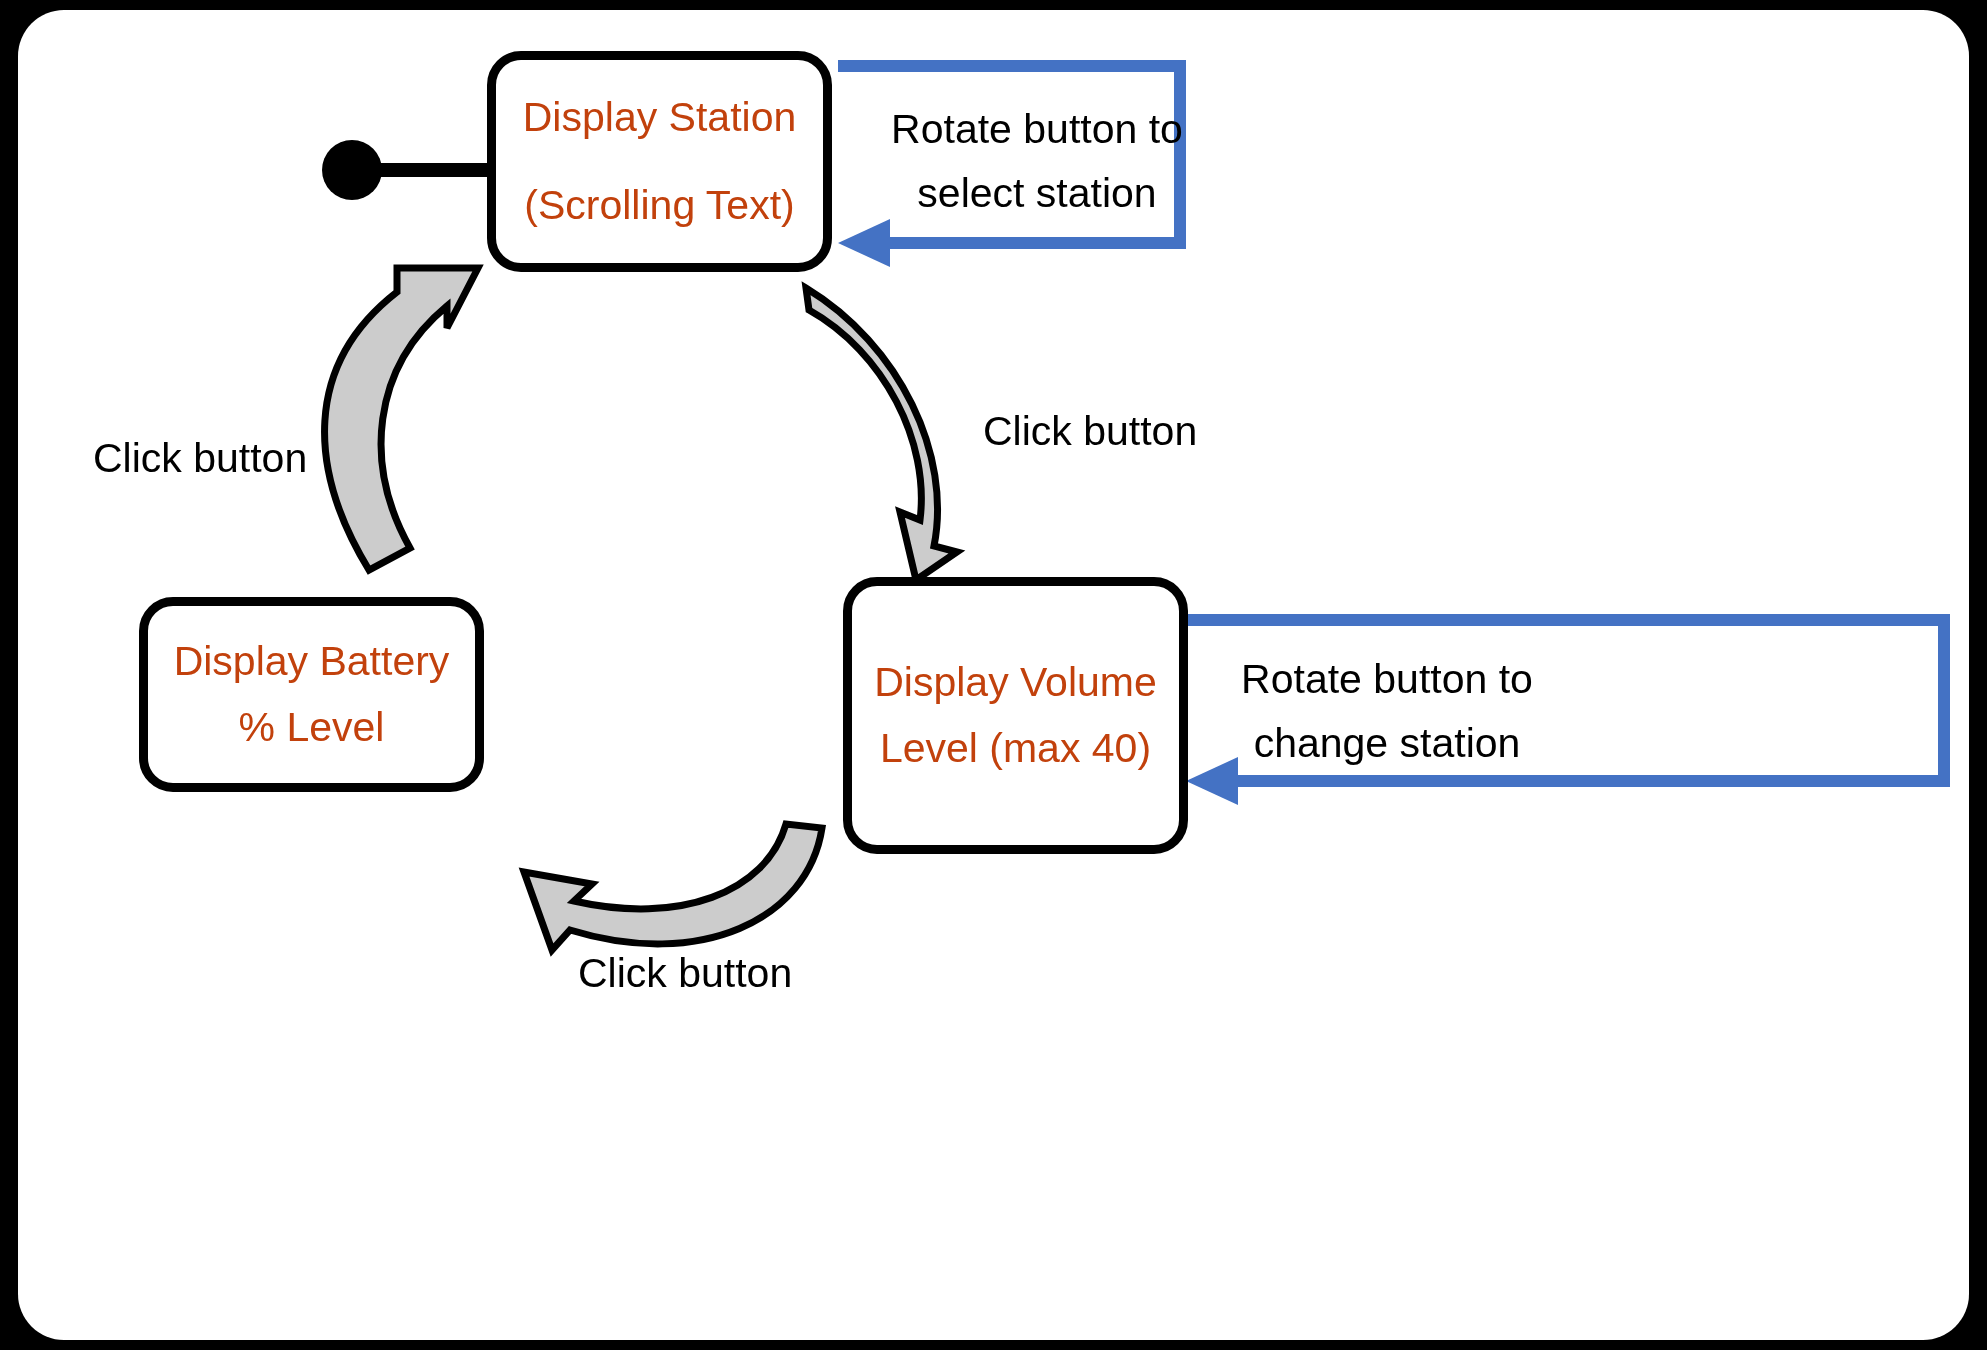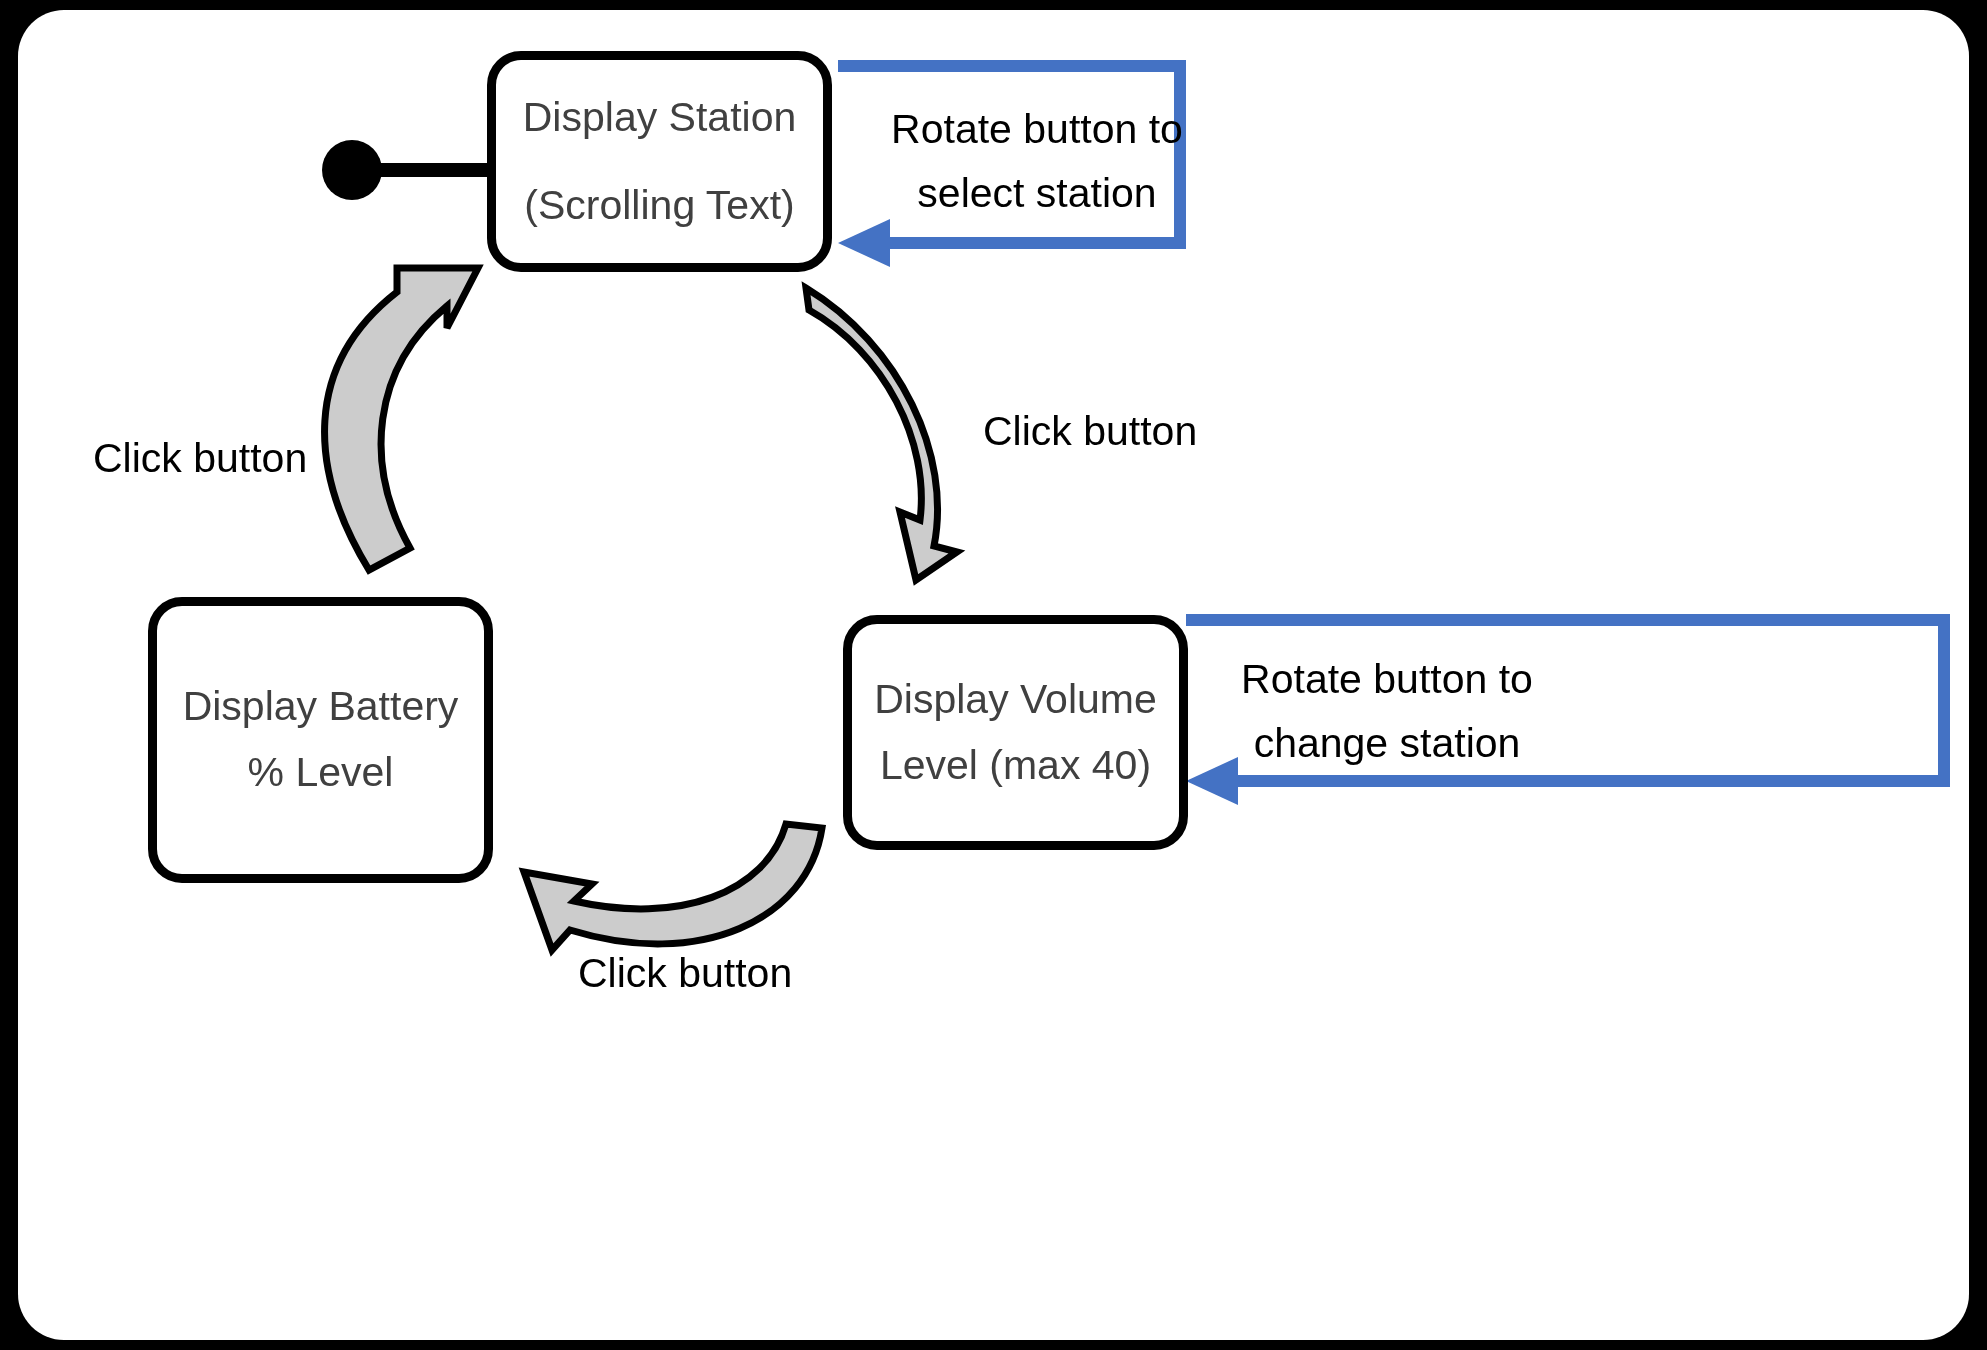--- a/index.html
+++ b/index.html
@@ -40,30 +40,30 @@
     position: absolute;
     box-sizing: border-box;
     background: #ffffff;
     border: 9px solid #000000;
     border-radius: 34px;
     display: flex;
     flex-direction: column;
     align-items: center;
     justify-content: center;
     text-align: center;
-    color: #404040;
+    color: #c2410c;
     font-size: 41px;
     line-height: 1.60;
     z-index: 5;
   }
   .state-box .ln { display: block; white-space: nowrap; }
   #state-station   { left: 487px;  top: 51px;  width: 345px; height: 221px; }
   #state-station .ln:first-child { margin-bottom: 22px; }
-  #state-battery   { left: 148px;  top: 597px; width: 345px; height: 286px; }
-  #state-volume    { left: 843px;  top: 615px; width: 345px; height: 235px; }
+  #state-battery   { left: 139px;  top: 597px; width: 345px; height: 195px; }
+  #state-volume    { left: 843px;  top: 577px; width: 345px; height: 277px; }
 
   .edge-label {
     position: absolute;
     color: #000000;
     font-size: 41px;
     white-space: nowrap;
     z-index: 6;
   }
   #label-click-left   { left: 93px;  top: 435px; }
   #label-click-right  { left: 983px; top: 408px; }

